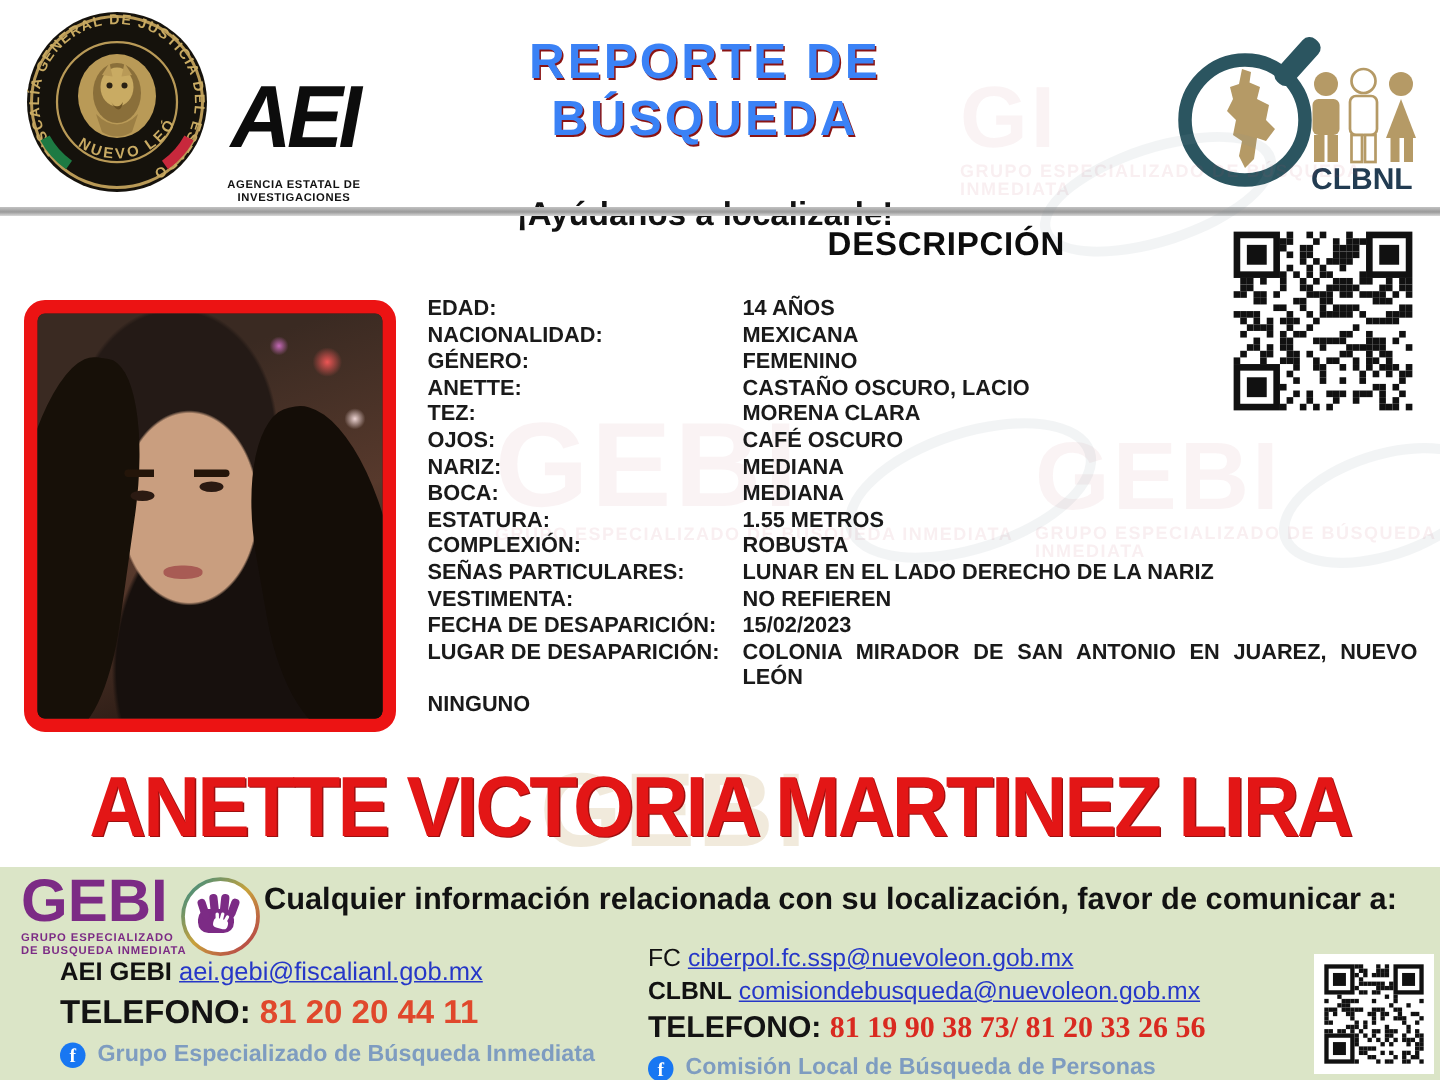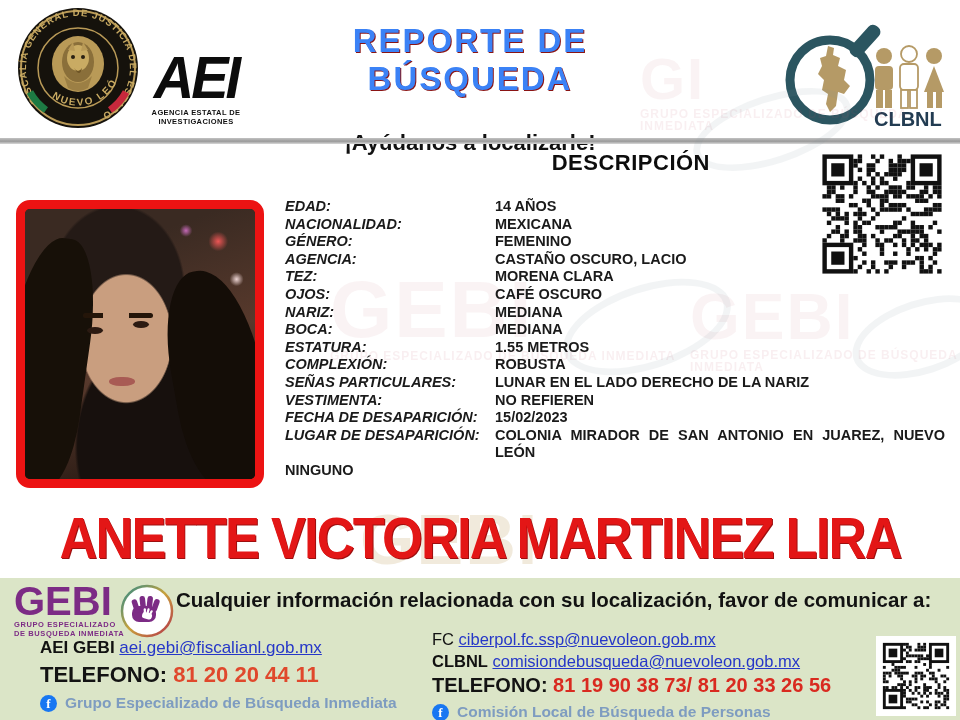--- a/index.html
+++ b/index.html
@@ -6,21 +6,21 @@
   #page{position:relative;width:960px;height:720px;background:#ffffff;overflow:hidden;
         font-family:"Liberation Sans",sans-serif;margin:0 auto;}
   
   .header{position:absolute;left:0;top:0;width:960px;height:138px;background:#fff;}
   .divider{position:absolute;left:0;top:138px;width:960px;height:6px;
            background:linear-gradient(#c2c2c2,#9a9a9a 55%,#d9d9d9);}
   .seal{position:absolute;left:16px;top:6px;width:124px;height:124px;}
   .aei-block{position:absolute;left:136px;top:48px;width:120px;height:86px;text-align:center;}
   .aei-word{font-size:56px;font-weight:bold;font-style:italic;color:#0c0c0c;
             letter-spacing:-3px;line-height:60px;transform:scaleY(1.05);}
-  .aei-cap{font-size:7.5px;font-weight:bold;color:#111;letter-spacing:.4px;margin-top:0;}
+  .aei-cap{font-size:7.5px;font-weight:bold;color:#111;letter-spacing:.4px;margin-top:10px;}
   .title-block{position:absolute;left:250px;top:0;width:440px;height:138px;text-align:center;}
   .report-title{margin-top:22px;font-size:33px;font-weight:bold;color:#3b82f6;
                 letter-spacing:2px;text-shadow:1px 1px 0 #8a1414;}
   .report-sub{margin-top:32px;font-size:22px;font-weight:bold;color:#111;}
   .clbnl{position:absolute;left:778px;top:14px;width:166px;height:116px;}
   
   .wm{position:absolute;font-weight:bold;color:rgba(185,80,95,0.07);pointer-events:none;
       font-size:80px;letter-spacing:2px;line-height:1;}
   .wm small{display:block;font-size:12px;letter-spacing:1px;color:rgba(185,80,95,0.09);}
   .wm-tan{color:rgba(205,180,130,0.28);}
@@ -47,21 +47,21 @@
                 border-radius:50% 40% 30% 50%;transform:rotate(8deg);}
   .photo .hairR{position:absolute;right:-8px;top:60px;width:90px;height:220px;background:#140d07;
                 border-radius:45% 55% 50% 40%;transform:rotate(-10deg);}
   .photo .eyeL{position:absolute;left:62px;top:118px;width:16px;height:7px;background:#2b1a12;border-radius:50%;}
   .photo .eyeR{position:absolute;left:108px;top:112px;width:16px;height:7px;background:#2b1a12;border-radius:50%;}
   .photo .brows{position:absolute;left:58px;top:104px;width:70px;height:5px;
                 background:linear-gradient(90deg,#241509 28%,transparent 28%,transparent 66%,#241509 66%);border-radius:3px;}
   .photo .lips{position:absolute;left:84px;top:168px;width:26px;height:9px;background:#a85b54;border-radius:45%;}
   .fields{position:absolute;left:285px;top:198px;width:665px;}
   .frow{font-size:14.5px;line-height:17.6px;color:#1a1a1a;display:flex;}
-  .flabel{font-weight:bold;width:210px;flex:0 0 210px;font-style:italic;}
+  .flabel{font-weight:bold;width:210px;flex:0 0 210px;}
   .fvalue{width:450px;text-align:justify;font-weight:bold;}
   
   .name{position:absolute;left:0;top:506px;width:960px;text-align:center;
         font-size:57px;font-weight:bold;color:#e31616;white-space:nowrap;
         transform:scaleX(0.92);letter-spacing:-2px;line-height:64px;
         text-shadow:1px 1px 0 #9e0f0f;}
   
   .footer{position:absolute;left:0;top:578px;width:960px;height:142px;background:#dbe5c7;}
   .gebi-logo{position:absolute;left:14px;top:4px;width:160px;}
   .gebi-word{font-size:40px;font-weight:bold;color:#7c2b85;line-height:38px;letter-spacing:0;}
@@ -69,21 +69,21 @@
   .gebi-circle{position:absolute;left:106px;top:2px;width:54px;height:54px;}
   .f-msg{position:absolute;left:176px;top:10px;width:774px;font-size:20.5px;font-weight:bold;color:#121212;}
   .f-left{position:absolute;left:40px;top:60px;width:380px;}
   .f-right{position:absolute;left:432px;top:52px;width:440px;}
   .line-email{font-size:17px;color:#111;margin-bottom:3px;}
   .lbl-b{font-weight:bold;color:#111;}
   a.mail{color:#2637c8;text-decoration:underline;}
   .tel-line{font-size:22px;font-weight:bold;color:#131313;margin-top:4px;}
   .tel-num-l{color:#e0482c;}
   .tel-line-r{font-size:20px;font-weight:bold;color:#131313;margin-top:2px;}
-  .tel-num-r{color:#d92a20;}
+  .tel-num-r{color:#d92a20;font-family:Liberation Serif, serif;}
   .fb-row{display:flex;align-items:center;margin-top:6px;}
   .fb-icon{width:17px;height:17px;border-radius:50%;background:#1877f2;color:#fff;
            font-weight:bold;font-size:13px;line-height:17px;text-align:center;
            font-family:"Liberation Serif",serif;flex:0 0 17px;}
   .fb-text{margin-left:8px;font-size:15.5px;font-weight:bold;color:#7e9cc0;}
   .f-right .line-email{font-size:16.5px;}
   .qr-card{position:absolute;left:876px;top:58px;width:80px;height:80px;background:#fff;
            display:flex;align-items:center;justify-content:center;}
   .qr-card svg{width:72px;height:72px;}
 </style>
@@ -466,21 +466,21 @@
       </div>
       <div class="frow">
         <span class="flabel">NACIONALIDAD:</span>
         <span class="fvalue">MEXICANA</span>
       </div>
       <div class="frow">
         <span class="flabel">GÉNERO:</span>
         <span class="fvalue">FEMENINO</span>
       </div>
       <div class="frow">
-        <span class="flabel">AGENCIA:</span>
+        <span class="flabel">ANETTE:</span>
         <span class="fvalue">CASTAÑO OSCURO, LACIO</span>
       </div>
       <div class="frow">
         <span class="flabel">TEZ:</span>
         <span class="fvalue">MORENA CLARA</span>
       </div>
       <div class="frow">
         <span class="flabel">OJOS:</span>
         <span class="fvalue">CAFÉ OSCURO</span>
       </div>

